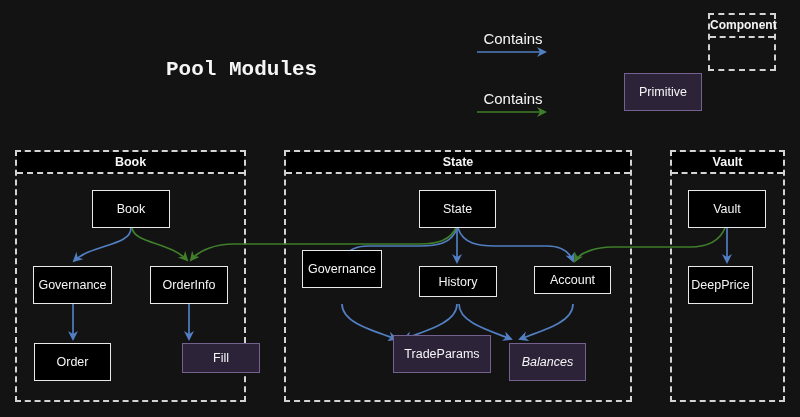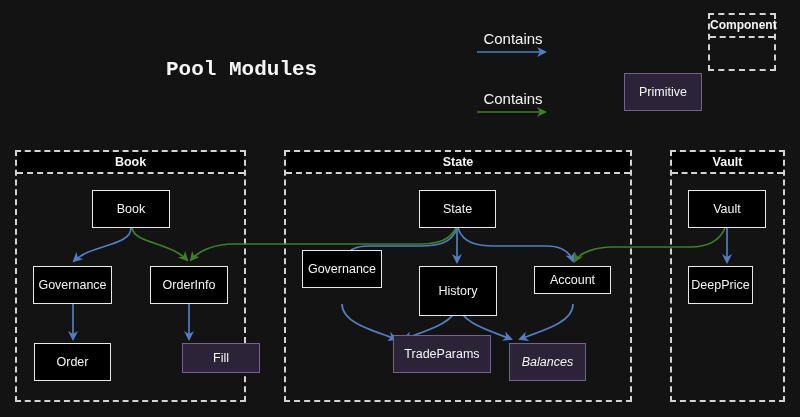--- a/index.html
+++ b/index.html
@@ -153,19 +153,19 @@
       <path d="M477,52 L545,52" fill="none" stroke="#527ec2" stroke-width="1.7" marker-end="url(#arrow-contains)"></path>
       <path d="M477,112 L545,112" fill="none" stroke="#3f7e2a" stroke-width="1.7" marker-end="url(#arrow-processes)"></path>
     </svg>
     <div class="node" style="left: 92px; top: 190px; width: 78px; height: 38px;">Book</div>
     <div class="node" style="left: 33px; top: 266px; width: 79px; height: 38px;">Governance</div>
     <div class="node" style="left: 34px; top: 343px; width: 77px; height: 38px;">Order</div>
     <div class="node" style="left: 150px; top: 266px; width: 78px; height: 38px;">OrderInfo</div>
     <div class="node primitive" style="left: 150px; top: 343px; width: 78px; height: 30px;">Fill</div>
     <div class="node" style="left: 419px; top: 190px; width: 77px; height: 38px;">State</div>
     <div class="node" style="left: 302px; top: 250px; width: 80px; height: 38px;">Governance</div>
-    <div class="node" style="left: 419px; top: 266px; width: 78px; height: 50px;">History</div>
+    <div class="node" style="left: 419px; top: 266px; width: 78px; height: 31px;">History</div>
     <div class="node" style="left: 534px; top: 266px; width: 77px; height: 28px;">Account</div>
     <div class="node primitive" style="left: 361px; top: 335px; width: 98px; height: 38px;">TradeParams</div>
     <div class="node primitive" style="left: 477px; top: 343px; width: 77px; height: 38px; font-style: italic;">Balances</div>
     <div class="node" style="left: 688px; top: 190px; width: 78px; height: 38px;">Vault</div>
     <div class="node" style="left: 688px; top: 266px; width: 65px; height: 38px;">DeepPrice</div>
   </div>
 
 </body></html>

